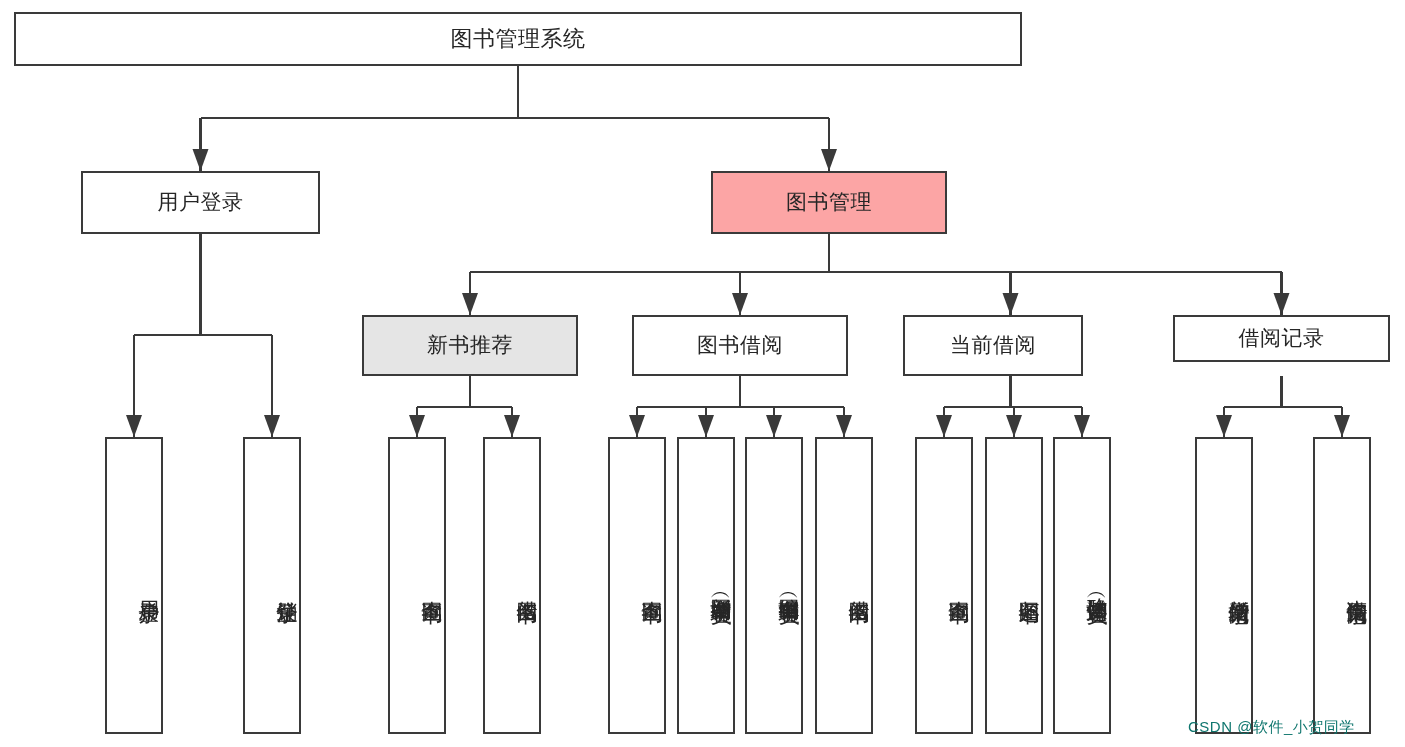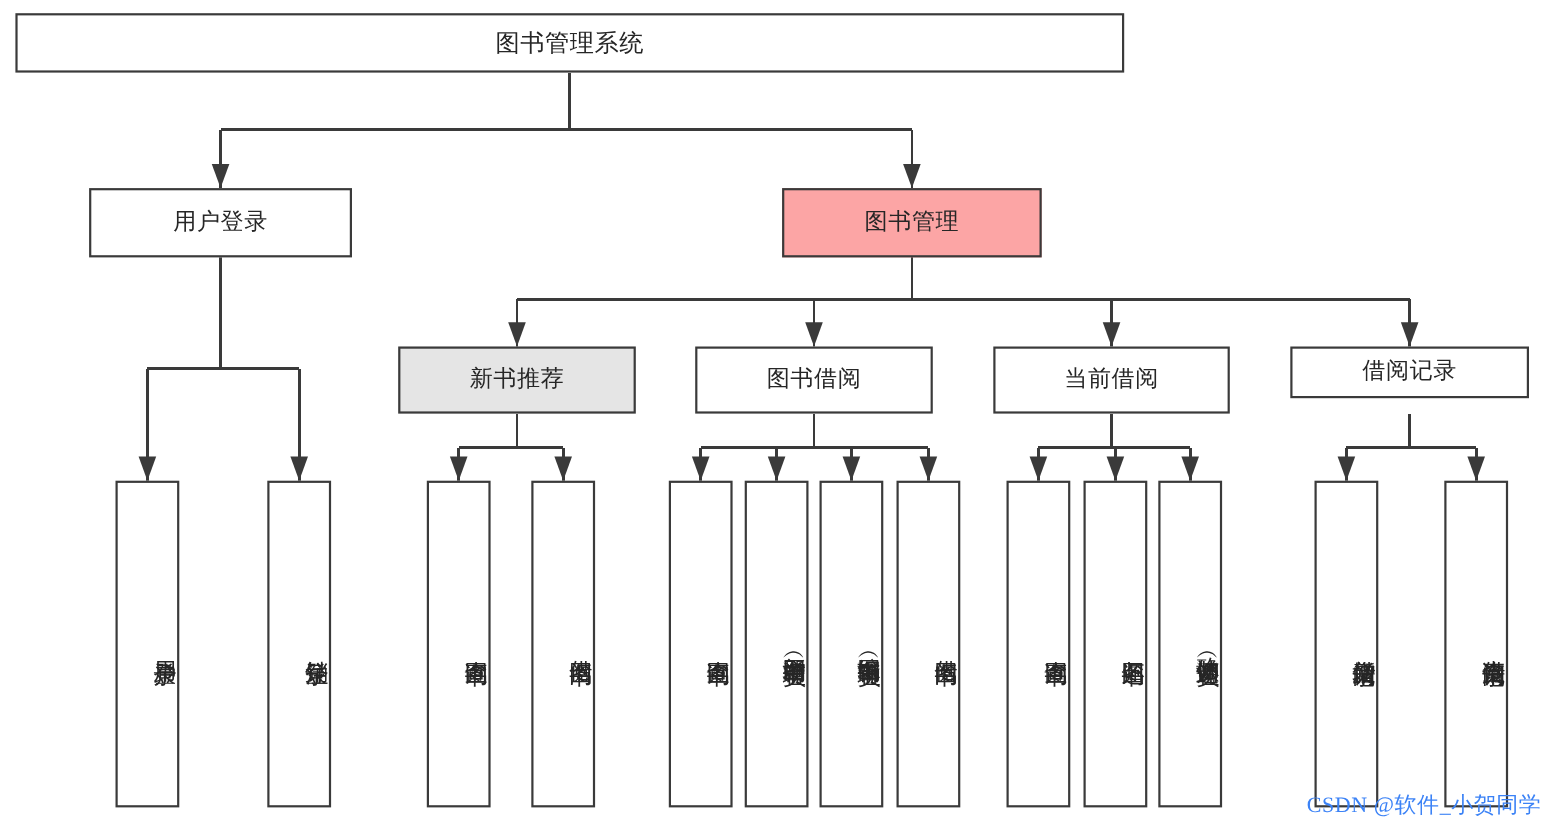--- a/index.html
+++ b/index.html
@@ -53,25 +53,25 @@
     align-items: flex-start;
     justify-content: center;
   }
   .node-v .vtext {
     writing-mode: vertical-rl;
     text-orientation: upright;
     display: block;
   }
   .watermark {
     position: absolute;
-    font-size: 20px;
-    color: #3b82f6;
+    font-size: 15px;
+    color: #0f766e;
     white-space: nowrap;
     letter-spacing: 0.5px;
-    font-family: Liberation Serif, serif;
+    font-family: Liberation Sans, sans-serif;
   }
 </style>
 </head>
 <body>
 
 <div id="stage">
   <svg id="wires" viewBox="0 0 1405 747">
       <line x1="518" y1="66" x2="518" y2="118" stroke="#3a3a3a" stroke-width="2.4" shape-rendering="crispEdges"></line>
       <line x1="200.5" y1="118" x2="829" y2="118" stroke="#3a3a3a" stroke-width="2.4" shape-rendering="crispEdges"></line>
       <line x1="200.5" y1="118" x2="200.5" y2="171" stroke="#3a3a3a" stroke-width="2.4" shape-rendering="crispEdges"></line>
@@ -134,21 +134,21 @@
       </div>
       <div class="node node-h" id="node-bookmgmt" style="left: 711px; top: 171px; width: 236px; height: 63px; border-color: rgb(58, 58, 58); background: #fca5a5; color: rgb(38, 38, 38);">
         <span class="htext">图书管理</span>
       </div>
       <div class="node node-h" id="node-newrec" style="left: 362px; top: 315px; width: 216px; height: 61px; border-color: rgb(58, 58, 58); background: #e5e5e5; color: rgb(38, 38, 38);">
         <span class="htext">新书推荐</span>
       </div>
       <div class="node node-h" id="node-borrow" style="left: 632px; top: 315px; width: 216px; height: 61px; border-color: rgb(58, 58, 58); background: rgb(255, 255, 255); color: rgb(38, 38, 38);">
         <span class="htext">图书借阅</span>
       </div>
-      <div class="node node-h" id="node-current" style="left: 903px; top: 315px; width: 215px; height: 61px; border-color: rgb(58, 58, 58); background: rgb(255, 255, 255); color: rgb(38, 38, 38);">
+      <div class="node node-h" id="node-current" style="left: 903px; top: 315px; width: 180px; height: 61px; border-color: rgb(58, 58, 58); background: rgb(255, 255, 255); color: rgb(38, 38, 38);">
         <span class="htext">当前借阅</span>
       </div>
       <div class="node node-h" id="node-records" style="left: 1173px; top: 315px; width: 217px; height: 47px; border-color: rgb(58, 58, 58); background: rgb(255, 255, 255); color: rgb(38, 38, 38);">
         <span class="htext">借阅记录</span>
       </div>
       <div class="node node-v" id="node-l-login" style="left: 105px; top: 437px; width: 58px; height: 297px; border-color: rgb(58, 58, 58); background: rgb(255, 255, 255); color: rgb(38, 38, 38);">
         <span class="vtext">用户登录</span>
       </div>
       <div class="node node-v" id="node-l-logout" style="left: 243px; top: 437px; width: 58px; height: 297px; border-color: rgb(58, 58, 58); background: rgb(255, 255, 255); color: rgb(38, 38, 38);">
         <span class="vtext">注销登录</span>

